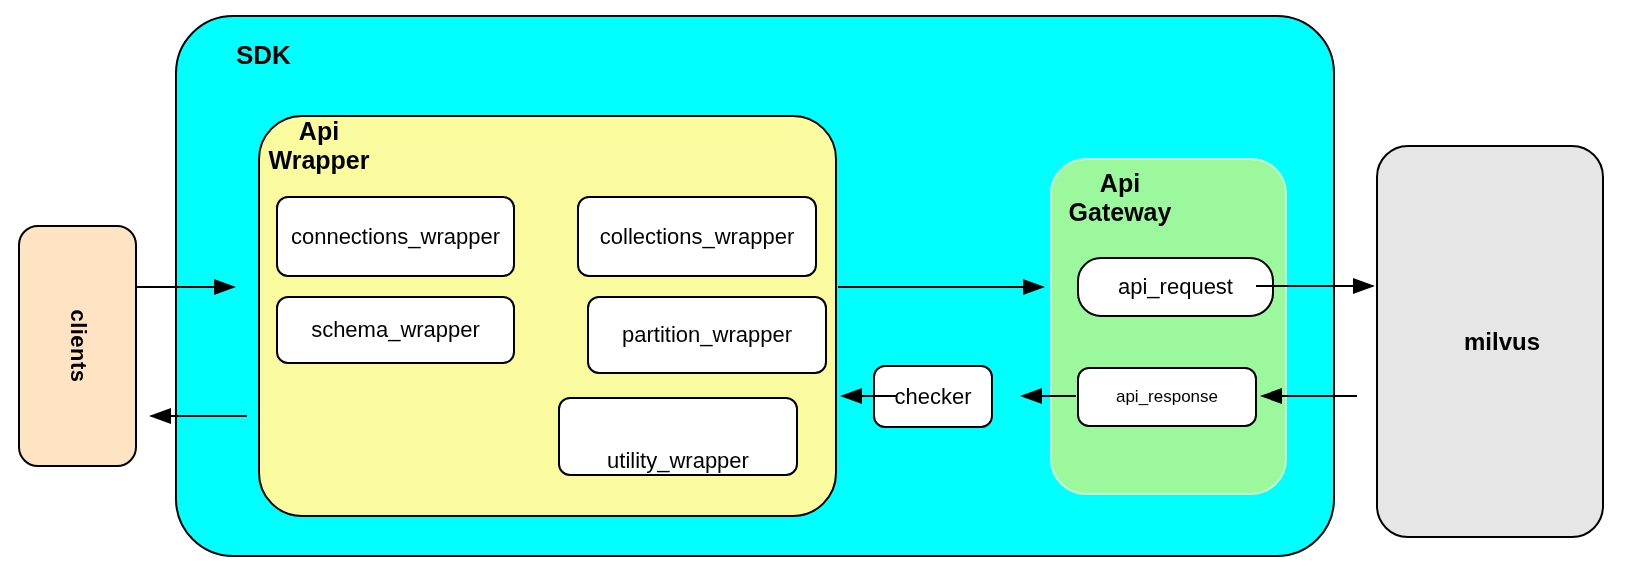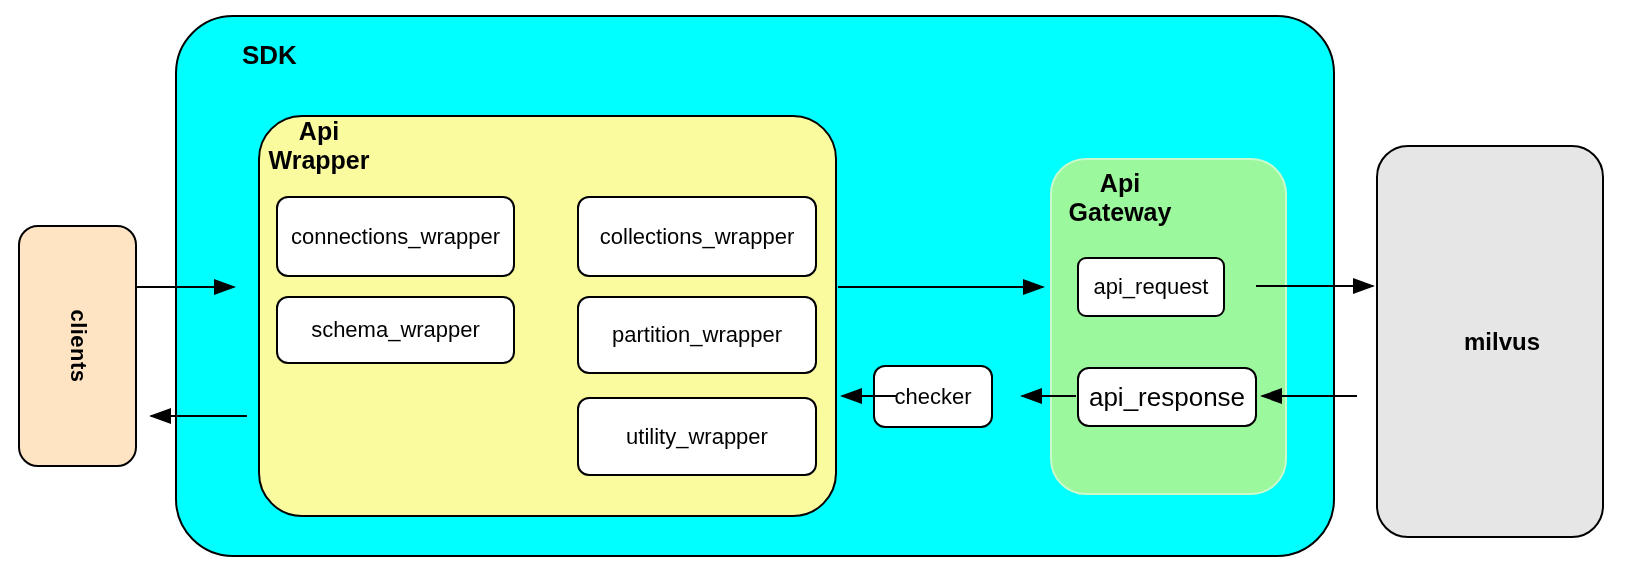--- a/index.html
+++ b/index.html
@@ -21,34 +21,34 @@
   .gateway-box  { left: 873px; top: 141px; width: 237px;  height: 337px; border-radius: 36px;
                   border: 2px solid #c9fac9; }
   .clients-box  { left: 18px;  top: 225px; width: 119px;  height: 242px; border-radius: 20px; }
   .milvus-box   { left: 1376px; top: 145px; width: 228px; height: 393px; border-radius: 32px; padding-left: 24px; }
 
   
   .module { border-radius: 12px; background: #fff; font-size: 22px; }
   .m-connections { left: 16px;  top: 79px;  width: 239px; height: 81px; }
   .m-collections { left: 317px; top: 79px;  width: 240px; height: 81px; }
   .m-schema      { left: 16px;  top: 179px; width: 239px; height: 68px; }
-  .m-partition   { left: 317px; top: 179px; width: 240px; height: 78px; }
+  .m-partition   { left: 327px; top: 179px; width: 240px; height: 78px; }
   .m-index       { left: 16px;  top: 280px; width: 239px; height: 79px; }
-  .m-utility     { left: 317px; top: 280px; width: 240px; height: 79px; }
+  .m-utility     { left: 298px; top: 280px; width: 240px; height: 79px; align-items: flex-end; }
 
   .checker-box  { left: 696px; top: 348px; width: 120px; height: 63px; border-radius: 12px;
                   background: #fff; font-size: 22px; }
-  .request-box  { left: 25px; top: 97px;  width: 148px; height: 60px; border-radius: 9px;
+  .request-box  { left: 25px; top: 97px;  width: 197px; height: 60px; border-radius: 24px;
                   background: #fff; font-size: 22px; }
   .response-box { left: 25px; top: 207px; width: 180px; height: 60px; border-radius: 12px;
-                  background: #fff; font-size: 26px; justify-content: center; }
+                  background: #fff; font-size: 17px; justify-content: center; }
 
   
   .title { position: absolute; font-weight: bold; white-space: pre-line; text-align: center; }
-  .sdk-title     { left: 65px; top: 23px; font-size: 26px; }
+  .sdk-title     { left: 59px; top: 23px; font-size: 26px; }
   .wrapper-title { left: 4px;  top: 0px;  width: 110px; font-size: 25px; line-height: 29px; }
   .gateway-title { left: 11px; top: 9px;  width: 114px; font-size: 25px; line-height: 29px; }
   .milvus-label  { font-weight: bold; font-size: 24px; }
   .clients-label { font-weight: bold; font-size: 22px; transform: rotate(90deg); letter-spacing: 0.5px; }
 
   .arrows { position: absolute; left: 0; top: 0; z-index: 10; pointer-events: none; }
   .arrows line { stroke: #000; stroke-width: 2; }
 </style>
 </head>
 <body>

